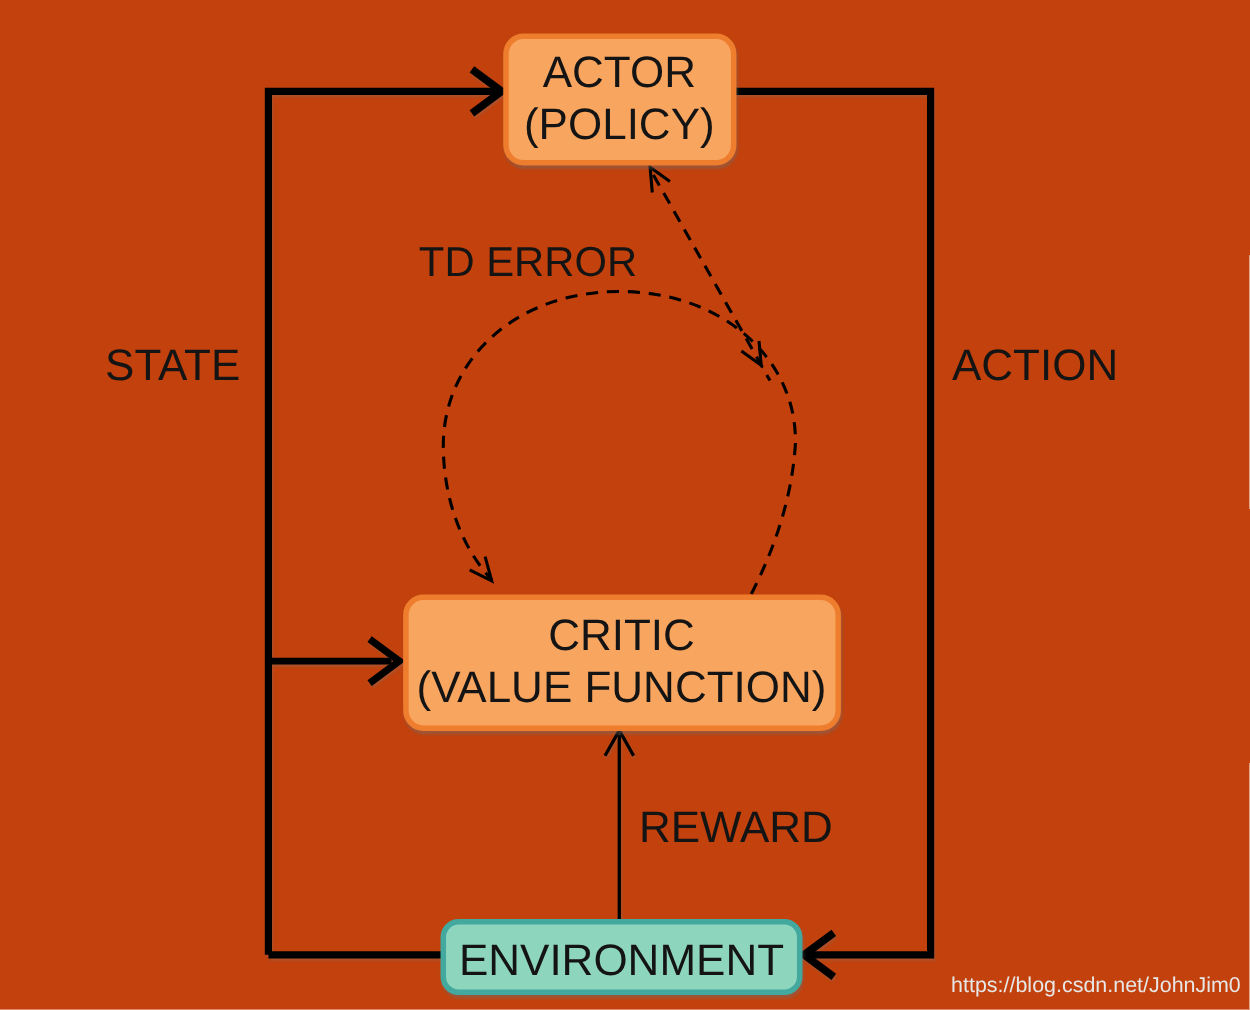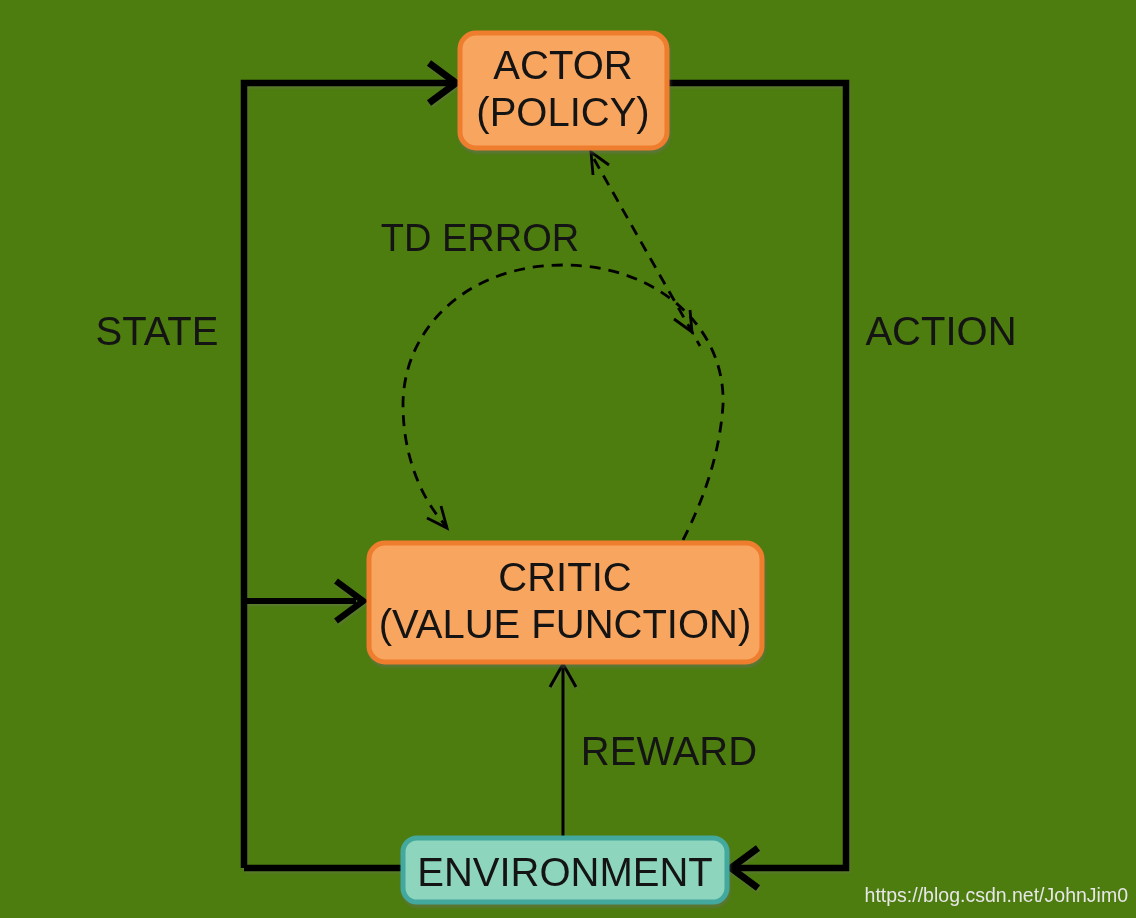--- a/index.html
+++ b/index.html
@@ -4,21 +4,21 @@
 <style>
   html, body {
     margin: 0;
     padding: 0;
     background: #ffffff;
   }
   .canvas {
     position: relative;
     width: 1136px;
     height: 918px;
-    background: #4d7c0f;
+    background: #c2410c;
     overflow: hidden;
   }
   svg { display: block; }
   text {
     font-family: "Liberation Sans", sans-serif;
   }
   .boxes {
     filter: drop-shadow(1.5px 3px 1.5px rgba(110,110,110,0.45));
   }
   .thick-lines {

